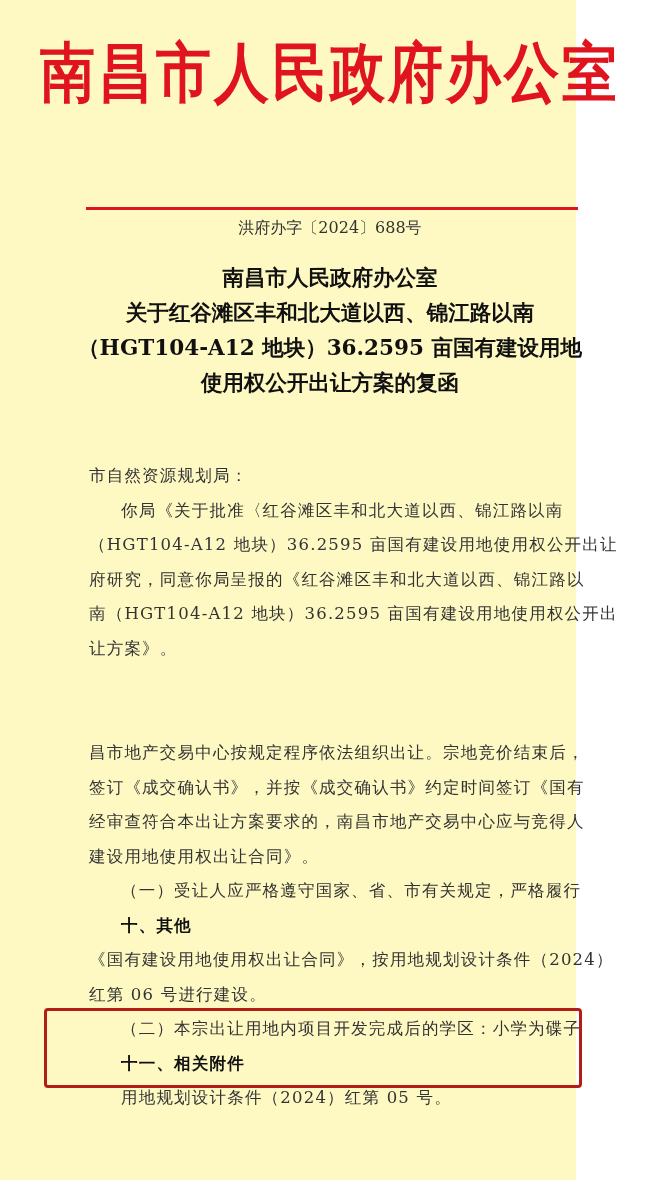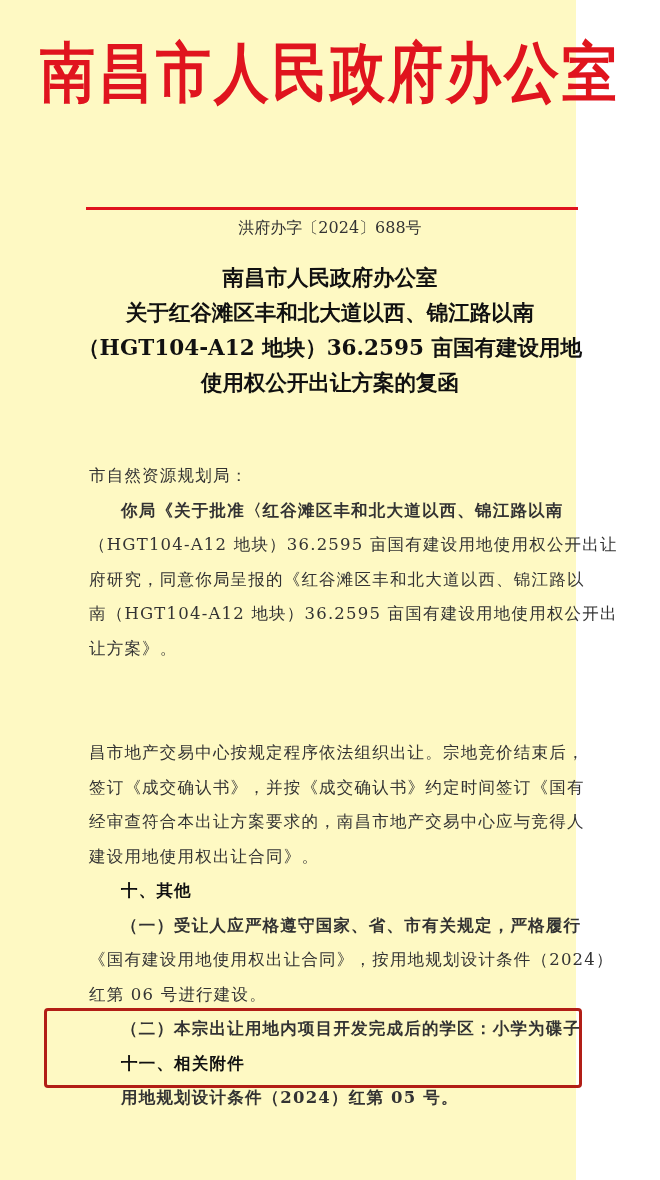--- a/index.html
+++ b/index.html
@@ -24,21 +24,21 @@
     }
     .title {
       position: absolute; left: 40px; top: 260px; width: 580px; text-align: center;
       font-size: 21.5px; font-weight: bold; line-height: 35px; color: #111;
     }
     .body-text {
       position: absolute; left: 89px; width: 505px; font-size: 16.5px; color: #333;
       letter-spacing: 1.2px;
     }
     .line { height: 34.5px; line-height: 34.5px; white-space: nowrap; }
-    .indent { padding-left: 32px; font-weight: bold; }
+    .indent { padding-left: 32px; }
     .heading { font-weight: bold; color: #111; }
     .highlight-box {
       position: absolute; left: 44px; top: 1008px; width: 532px; height: 74px;
       border: 3px solid #b21e16; border-radius: 4px;
     }
   </style>
 </head>
 <body>
 
 <div class="page">
@@ -61,22 +61,22 @@
     <div class="line">府研究，同意你局呈报的《红谷滩区丰和北大道以西、锦江路以</div>
     <div class="line">南（HGT104-A12 地块）36.2595 亩国有建设用地使用权公开出</div>
     <div class="line">让方案》。</div>
   </div>
 
   <div class="body-text" style="top:728px;margin-top:8px;">
     <div class="line">昌市地产交易中心按规定程序依法组织出让。宗地竞价结束后，</div>
     <div class="line">签订《成交确认书》，并按《成交确认书》约定时间签订《国有</div>
     <div class="line">经审查符合本出让方案要求的，南昌市地产交易中心应与竞得人</div>
     <div class="line">建设用地使用权出让合同》。</div>
+    <div class="line indent">（一）受让人应严格遵守国家、省、市有关规定，严格履行</div>
     <div class="line indent heading">十、其他</div>
-    <div class="line indent">（一）受让人应严格遵守国家、省、市有关规定，严格履行</div>
     <div class="line">《国有建设用地使用权出让合同》，按用地规划设计条件（2024）</div>
     <div class="line">红第 06 号进行建设。</div>
     <div class="line indent">（二）本宗出让用地内项目开发完成后的学区：小学为碟子</div>
     <div class="line indent heading">十一、相关附件</div>
     <div class="line indent">用地规划设计条件（2024）红第 05 号。</div>
   </div>
 
   <div class="highlight-box"></div>
 
 </div>

